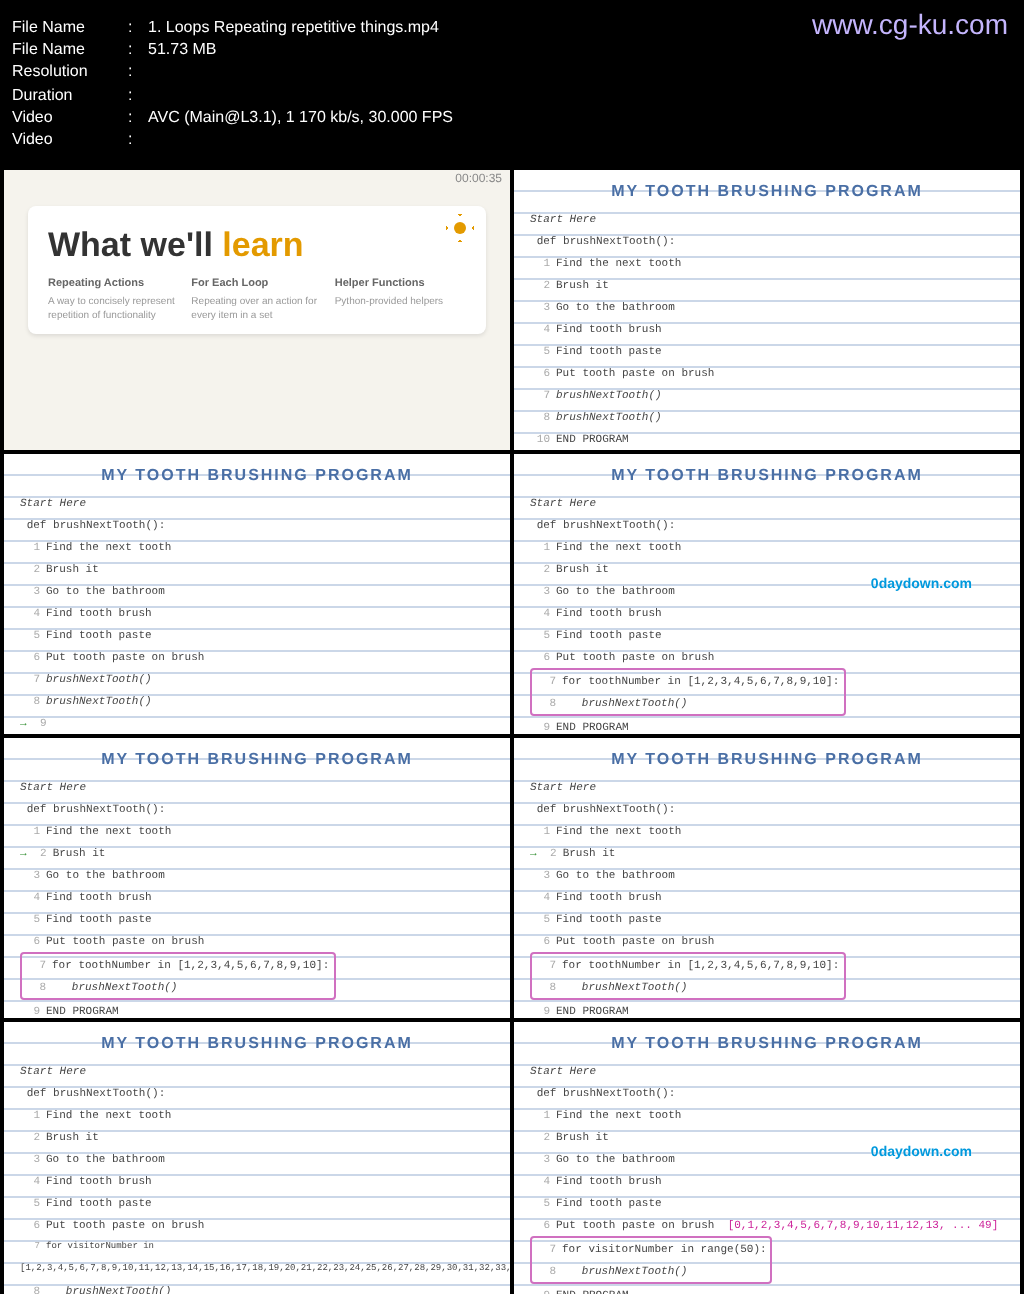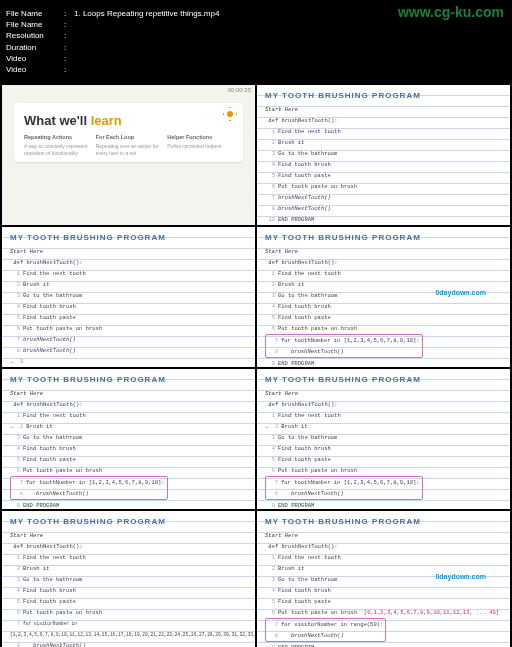--- a/index.html
+++ b/index.html
@@ -2,69 +2,71 @@
 <html><head>
 <meta charset="utf-8">
 <style>
   * { box-sizing: border-box; margin: 0; padding: 0; }
   body { width: 512px; height: 647px; background: #000; font-family: Arial, sans-serif; font-size: 8px; color: #fff; position: relative; }
   .header { padding: 8px 6px; line-height: 1.4; }
   .header-row { display: flex; }
   .header-label { width: 58px; flex-shrink: 0; }
   .header-sep { width: 10px; }
   .header-val { flex: 1; }
-  .watermark { position: absolute; top: 4px; right: 8px; color: #15803d; font-size: 14px; font-weight: bold; text-shadow: 0 0 1px #000; }
+  .watermark { position: absolute; top: 4px; right: 8px; color: #c4b5fd; font-size: 14px; font-weight: normal; text-shadow: 0 0 1px #000; }
   .grid { display: grid; grid-template-columns: 1fr 1fr; gap: 2px; padding: 2px; }
   .cell { background: #f4f1ea; position: relative; height: 140px; overflow: hidden; }
   .cell .stamp { position: absolute; top: 2px; right: 4px; font-size: 6px; color: #888; }
   
   .title-slide { background: #f5f3ed; display:flex; flex-direction:column; }
   .slide-card { background:#fff; margin: 18px 12px 8px; border-radius: 4px; padding: 10px 10px 6px; box-shadow: 0 1px 2px rgba(0,0,0,.1); color:#333; position:relative; }
-  .slide-title { font-size: 13px; font-weight: bold; color:#333; }
+  .slide-title { font-size: 17px; font-weight: bold; color:#333; }
   .slide-title .accent { color: #e39a00; }
   .slide-cols { display:flex; gap:6px; margin-top:6px; }
   .slide-col { flex:1; font-size:5px; color:#999; line-height:1.3; }
   .slide-col .h { color:#666; font-weight:bold; margin-bottom:2px; font-size:5.5px; }
   .sun { position:absolute; top:4px; right:6px; width:14px; height:14px; }
   .sun::before { content:""; position:absolute; top:4px; left:4px; width:6px; height:6px; background:#e39a00; border-radius:50%; }
   .sun::after { content:""; position:absolute; top:0; left:0; width:14px; height:14px; background: radial-gradient(circle at 50% 0, #e39a00 1px, transparent 1px),radial-gradient(circle at 50% 100%, #e39a00 1px, transparent 1px),radial-gradient(circle at 0 50%, #e39a00 1px, transparent 1px),radial-gradient(circle at 100% 50%, #e39a00 1px, transparent 1px); }
   
   .paper { background: repeating-linear-gradient(#fff, #fff 10px, #cbd7e8 10px, #cbd7e8 11px); color:#334; width:100%; height:100%; padding:6px 8px 4px 8px; position:relative; }
-  .ptitle { color:#4a6fa5; font-size:8px; letter-spacing:1px; font-weight:bold; margin-bottom:4px; }
+  .ptitle { color:#4a6fa5; font-size:8px; letter-spacing:1px; font-weight:bold; margin-bottom:4px;text-align:center; }
   .code { font-family: "Courier New", monospace; font-size:5.5px; color:#444; line-height:11px; }
   .code .fn { font-style:italic; }
   .code .ln { color:#aaa; display:inline-block; width:10px; text-align:right; margin-right:3px; }
   .pinkbox { border:1px solid #d070c0; border-radius:2px; padding:0 2px; display:inline-block; }
   .arrow { color:#2a8a2a; font-weight:bold; }
   .cell .ovl { position:absolute; right:24px; top:62px; font-size:7px; color:#0099dd; font-weight:bold; text-shadow:0 0 1px #fff; }
 </style>
 </head>
 <body>
 
 <div class="header">
   <div class="header-row">
       <span class="header-label">File Name</span>
       <span class="header-sep">:</span>
       <span class="header-val">1. Loops Repeating repetitive things.mp4</span>
     </div>
   <div class="header-row">
       <span class="header-label">File Name</span>
       <span class="header-sep">:</span>
+      <span class="header-val">51.73 MB</span>
     </div>
   <div class="header-row">
       <span class="header-label">Resolution</span>
       <span class="header-sep">:</span>
     </div>
   <div class="header-row">
       <span class="header-label">Duration</span>
       <span class="header-sep">:</span>
     </div>
   <div class="header-row">
       <span class="header-label">Video</span>
       <span class="header-sep">:</span>
+      <span class="header-val">AVC (Main@L3.1), 1 170 kb/s, 30.000 FPS</span>
     </div>
   <div class="header-row">
       <span class="header-label">Video</span>
       <span class="header-sep">:</span>
     </div>
 </div>
 <div class="watermark">www.cg-ku.com</div>
 
 <div class="grid">
 

